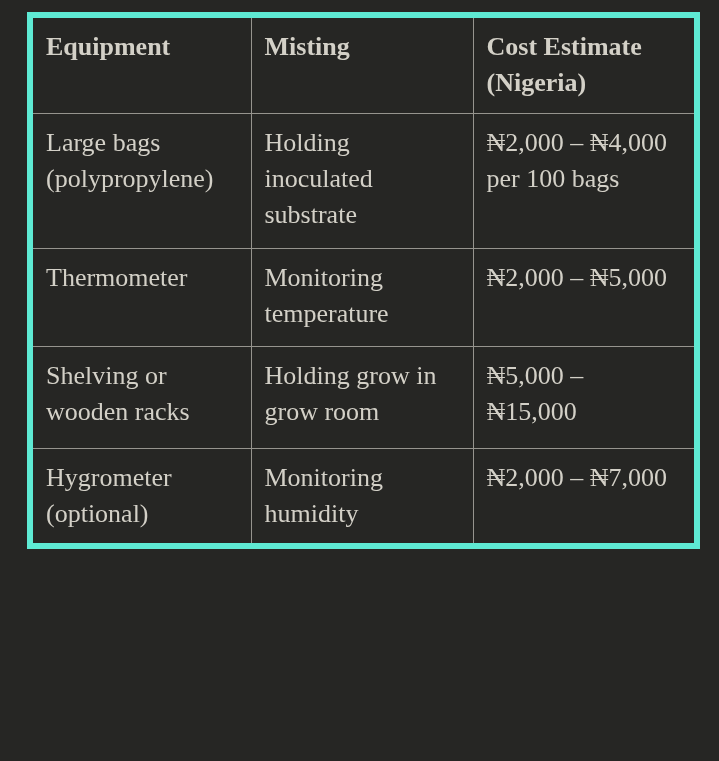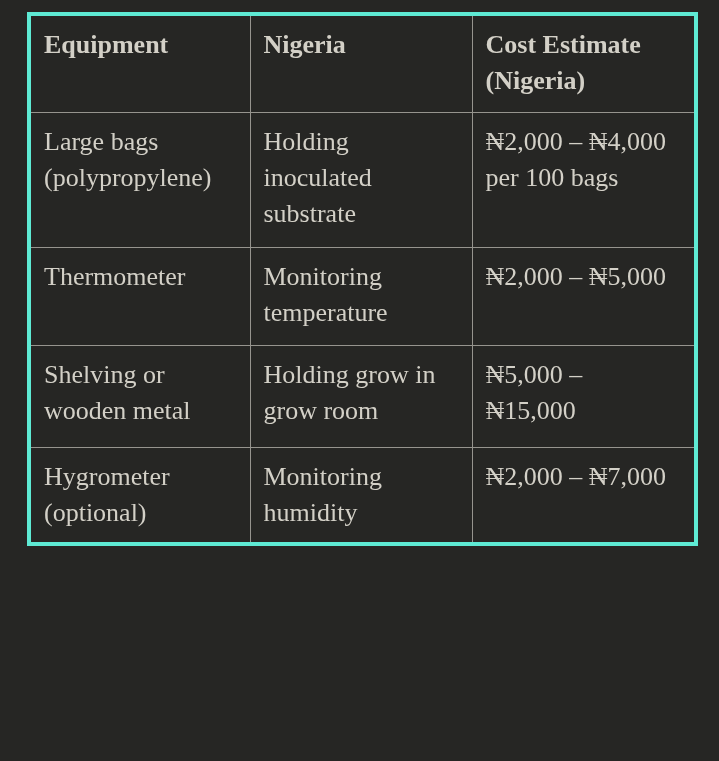--- a/index.html
+++ b/index.html
@@ -13,21 +13,21 @@
     overflow: hidden;
     font-family: "Liberation Serif", "DejaVu Serif", serif;
   }
   table.equip-table {
     position: absolute;
     left: 27px;
     top: 12px;
     width: 667px;
     table-layout: fixed;
     border-collapse: collapse;
-    border: 4px solid #5eead4;
+    border: 6px solid #5eead4;
     background: #262624;
     padding-left: 6px;
   }
   col.c1 { width: 221px; }
   col.c2 { width: 222px; }
   col.c3 { width: 224px; }
   th, td {
     border: 1px solid #96948e;
     vertical-align: top;
     text-align: left;
@@ -54,21 +54,21 @@
 
 <table class="equip-table">
   <colgroup>
     <col class="c1">
       <col class="c2">
       <col class="c3">
   </colgroup>
   <thead>
     <tr class="header-row">
       <th>Equipment</th>
-      <th>Nigeria</th>
+      <th>Misting</th>
       <th>Cost Estimate
 (Nigeria)</th>
     </tr>
   </thead>
   <tbody>
     <tr class="row-1">
       <td>Large bags
 (polypropylene)</td>
       <td>Holding
 inoculated
@@ -77,21 +77,21 @@
 per 100 bags</td>
     </tr>
     <tr class="row-3">
       <td>Thermometer</td>
       <td>Monitoring
 temperature</td>
       <td>₦2,000 – ₦5,000</td>
     </tr>
     <tr class="row-4">
       <td>Shelving or
-wooden metal</td>
+wooden racks</td>
       <td>Holding grow in
 grow room</td>
       <td>₦5,000 –
 ₦15,000</td>
     </tr>
     <tr class="row-5">
       <td>Hygrometer
 (optional)</td>
       <td>Monitoring
 humidity</td>

